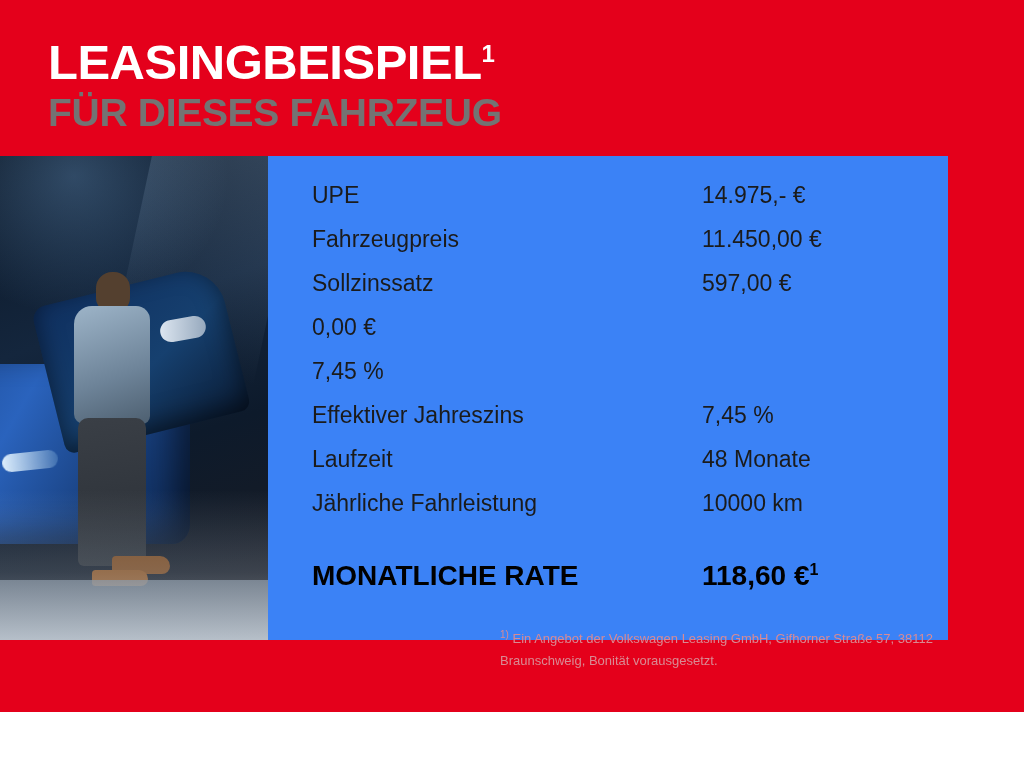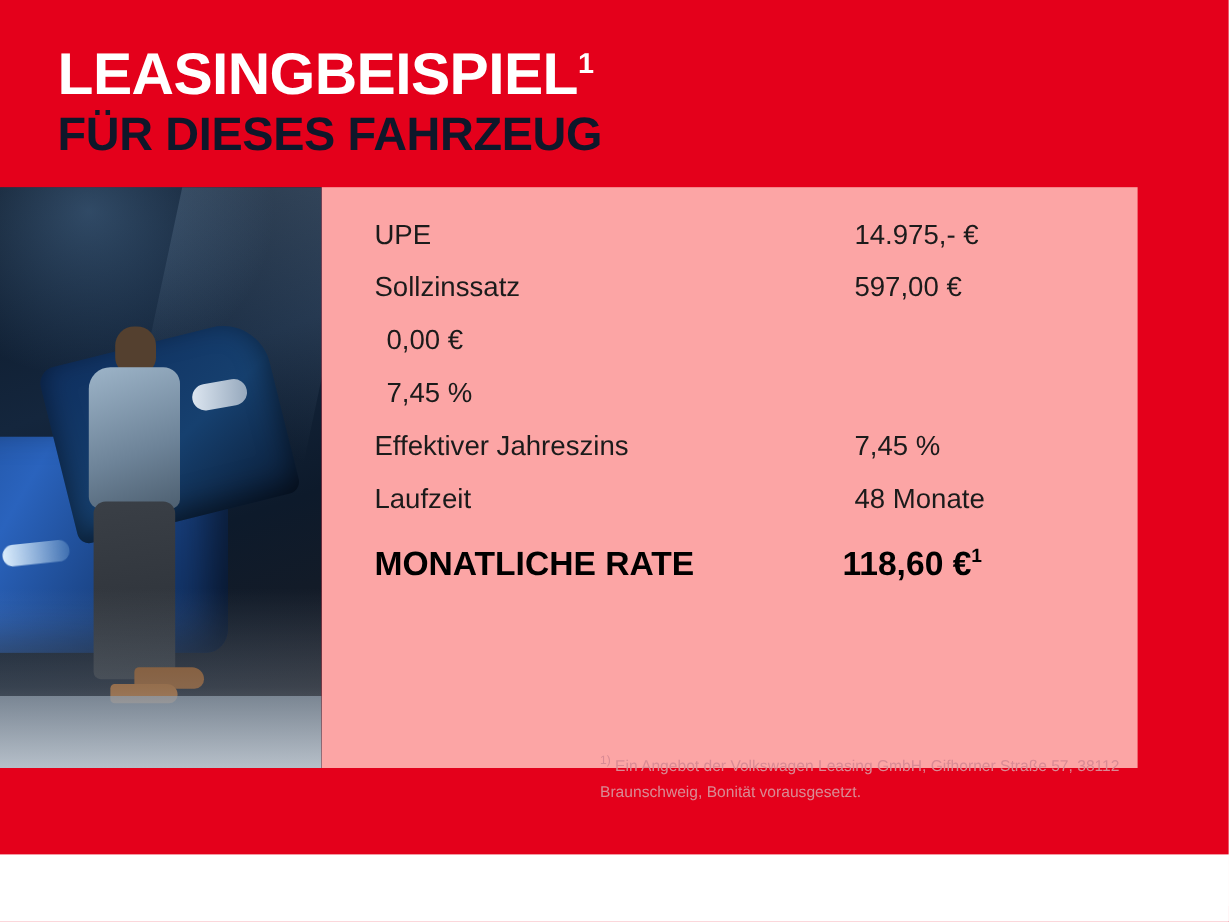--- a/index.html
+++ b/index.html
@@ -40,21 +40,21 @@
     line-height: 56px;
     letter-spacing: -0.5px;
     white-space: nowrap;
   }
   .headline-1 .sup {
     font-size: 24px;
     vertical-align: super;
     font-weight: bold;
   }
   .headline-2 {
-    color: #0f172a;
+    color: #737373;
     font-size: 39px;
     font-weight: bold;
     line-height: 46px;
     letter-spacing: -0.3px;
     white-space: nowrap;
   }
   .content-row {
     position: absolute;
     left: 0;
     top: 156px;
@@ -188,21 +188,21 @@
     position: absolute;
     left: 0;
     bottom: 0;
     width: 268px;
     height: 60px;
     background: linear-gradient(0deg, #c9d3dd 0%, #8d9aa8 100%);
     opacity: 0.75;
   }
   .table-panel {
     flex: 1 1 auto;
-    background: #fca5a5;
+    background: #3b82f6;
     padding: 24px 34px 10px 44px;
     box-sizing: border-box;
     display: flex;
     flex-direction: column;
   }
   .rows {
     display: flex;
     flex-direction: column;
   }
   .row {
@@ -215,26 +215,25 @@
     color: #1b1b1b;
     font-size: 23px;
     line-height: 30px;
     white-space: nowrap;
   }
   .row .value {
     color: #1b1b1b;
     font-size: 23px;
     line-height: 30px;
     white-space: nowrap;
-    margin-left: 10px;
   }
   .row-total {
     display: flex;
     align-items: baseline;
-    margin-top: 10px;
+    margin-top: 28px;
   }
   .row-total .label {
     width: 390px;
     color: #000000;
     font-size: 28px;
     font-weight: bold;
     white-space: nowrap;
   }
   .row-total .value {
     color: #000000;
@@ -291,20 +290,24 @@
     </div>
 
     <div class="table-panel">
       <div class="rows">
 
         <div class="row">
           <div class="label">UPE</div>
           <div class="value">14.975,- €</div>
         </div>
 
+        <div class="row">
+          <div class="label">Fahrzeugpreis</div>
+          <div class="value">11.450,00 €</div>
+        </div>
 
         <div class="row">
           <div class="label">Sollzinssatz</div>
           <div class="value">597,00 €</div>
         </div>
 
         <div class="row">
           <div class="value">0,00 €</div>
         </div>
 
@@ -315,20 +318,24 @@
         <div class="row">
           <div class="label">Effektiver Jahreszins</div>
           <div class="value">7,45 %</div>
         </div>
 
         <div class="row">
           <div class="label">Laufzeit</div>
           <div class="value">48 Monate</div>
         </div>
 
+        <div class="row">
+          <div class="label">Jährliche Fahrleistung</div>
+          <div class="value">10000 km</div>
+        </div>
 
 
         <div class="row-total">
           <div class="label">MONATLICHE RATE</div>
           <div class="value"><span>118,60 €</span><span class="sup">1</span></div>
         </div>
 
       </div>
     </div>
 

